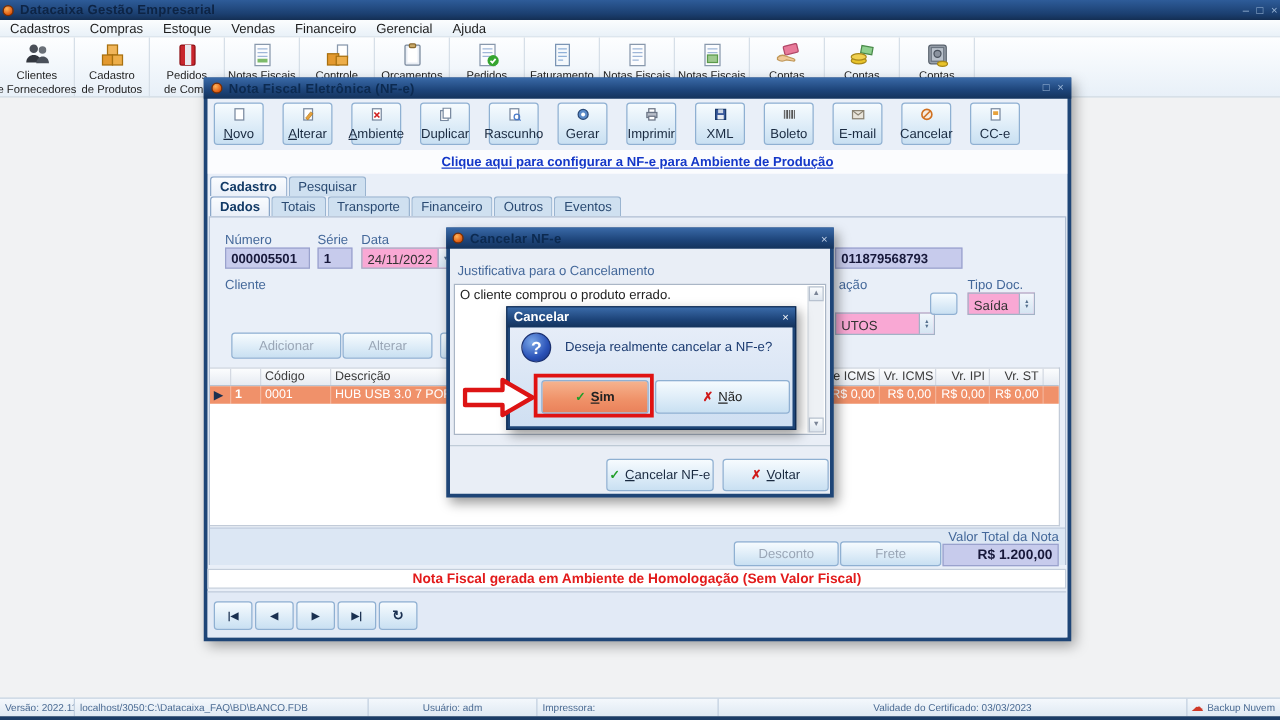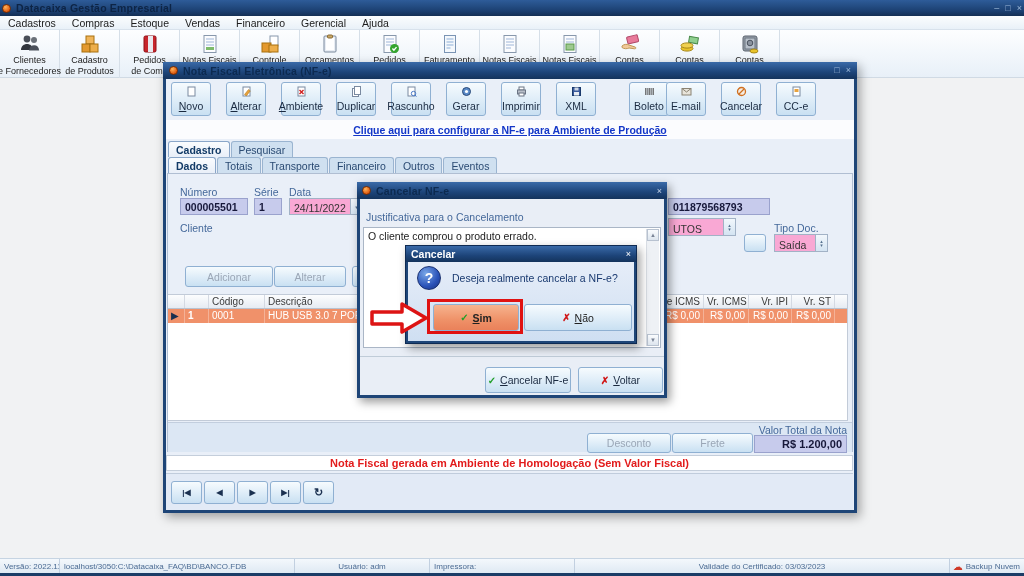--- a/index.html
+++ b/index.html
@@ -373,21 +373,21 @@
         <span>Imprimir</span>
       </div>
       <div class="wbtn btn-blue" style="left:390px">
         <span><svg width="11" height="11" viewBox="0 0 11 11">
               <rect x="1.5" y="1.5" width="8" height="8" fill="#3a5a9c" stroke="#1a3a6c"></rect>
               <rect x="3.5" y="1.5" width="4" height="3" fill="#cdd6e4"></rect>
               <rect x="3" y="6" width="5" height="3.5" fill="#e8ecf2"></rect>
             </svg></span>
         <span>XML</span>
       </div>
-      <div class="wbtn btn-blue" style="left:463px">
+      <div class="wbtn btn-blue" style="left:445px">
         <span><svg width="11" height="11" viewBox="0 0 11 11">
               <path d="M1.5 2v7M3 2v7M4 2v7M5.5 2v7M7 2v7M8 2v7M9.5 2v7" stroke="#555" stroke-width=".8"></path>
             </svg></span>
         <span>Boleto</span>
       </div>
       <div class="wbtn btn-blue" style="left:500px">
         <span><svg width="11" height="11" viewBox="0 0 11 11">
               <rect x="1" y="2.5" width="9" height="6.5" fill="#e8e4da" stroke="#8a8272"></rect>
               <path d="M1 2.5l4.5 3.5L10 2.5" stroke="#8a8272" fill="none"></path>
             </svg></span>
@@ -435,21 +435,21 @@
           <span class="cval">24/11/2022</span>
           <span class="spin">
               <span>▾</span>
             </span>
         </div>
         <div class="fld lav" style="left:500px;top:24px;width:102px">011879568793</div>
 
         <span class="lbl" style="left:12px;top:48px">Cliente</span>
 
         <span class="lbl" style="left:503px;top:48px">ação</span>
-        <div class="combo" style="left:500px;top:44px;width:68px;height:18px">
+        <div class="combo" style="left:500px;top:76px;width:80px;height:18px">
           <span class="cval">UTOS</span>
           <span class="spin">
               <span>▴</span>
               <span>▾</span>
             </span>
         </div>
         <div class="btn-blue" style="position:absolute;left:576px;top:60px;width:22px;height:18px"></div>
         <span class="lbl" style="left:606px;top:48px">Tipo Doc.</span>
         <div class="combo" style="left:606px;top:60px;width:54px;height:18px">
           <span class="cval">Saída</span>

